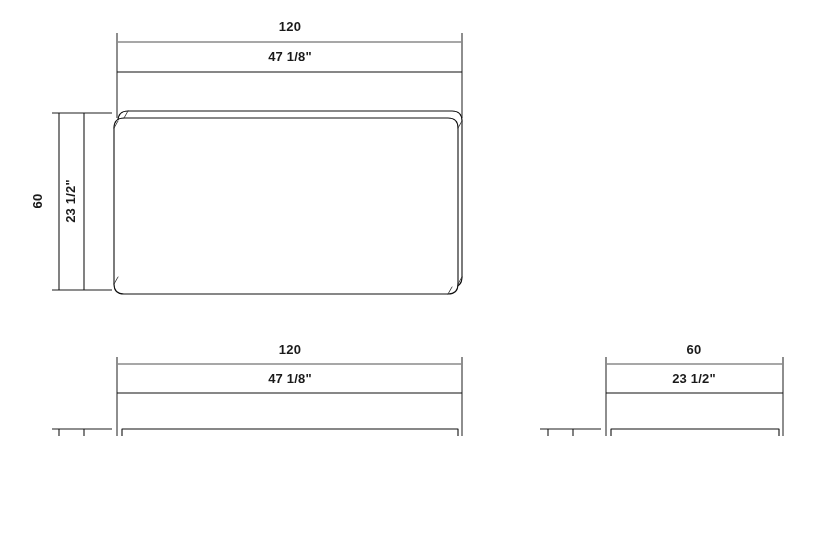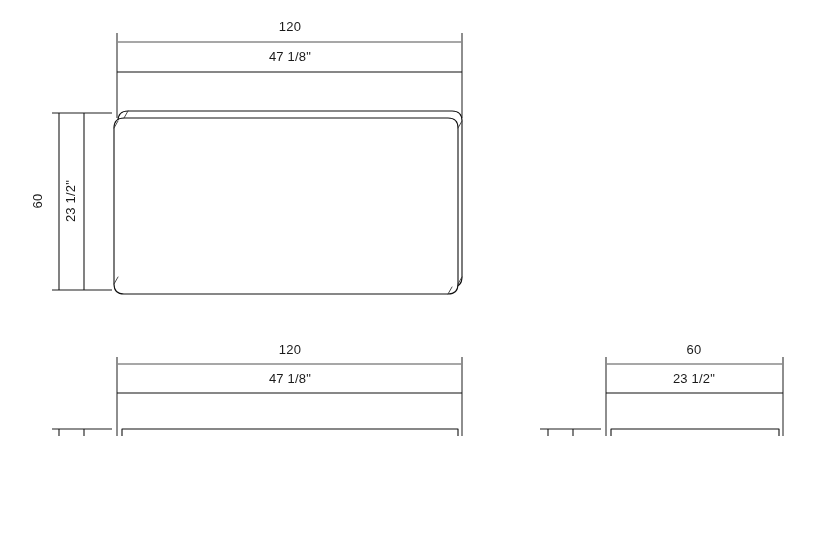--- a/index.html
+++ b/index.html
@@ -11,20 +11,21 @@
   body {
     font-family: "Liberation Sans", sans-serif;
     color: #1a1a1a;
   }
   #drawing-root {
     position: relative;
     width: 817px;
     height: 436px;
     background: #ffffff;
     overflow: hidden;
+    font-weight: bold;
   }
   #drawing-svg {
     position: absolute;
     left: 0;
     top: 0;
     width: 817px;
     height: 558px;
     display: block;
   }
   .dim-text {

